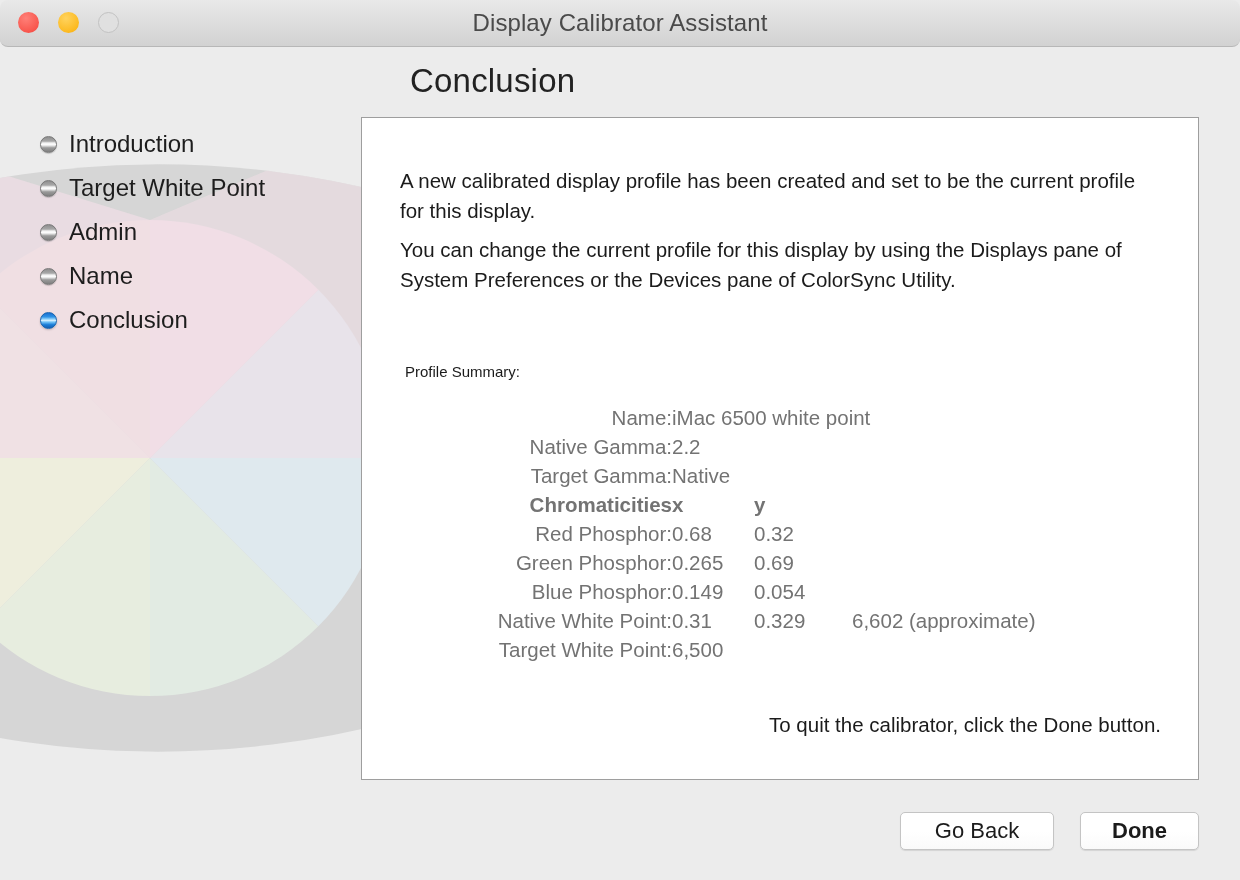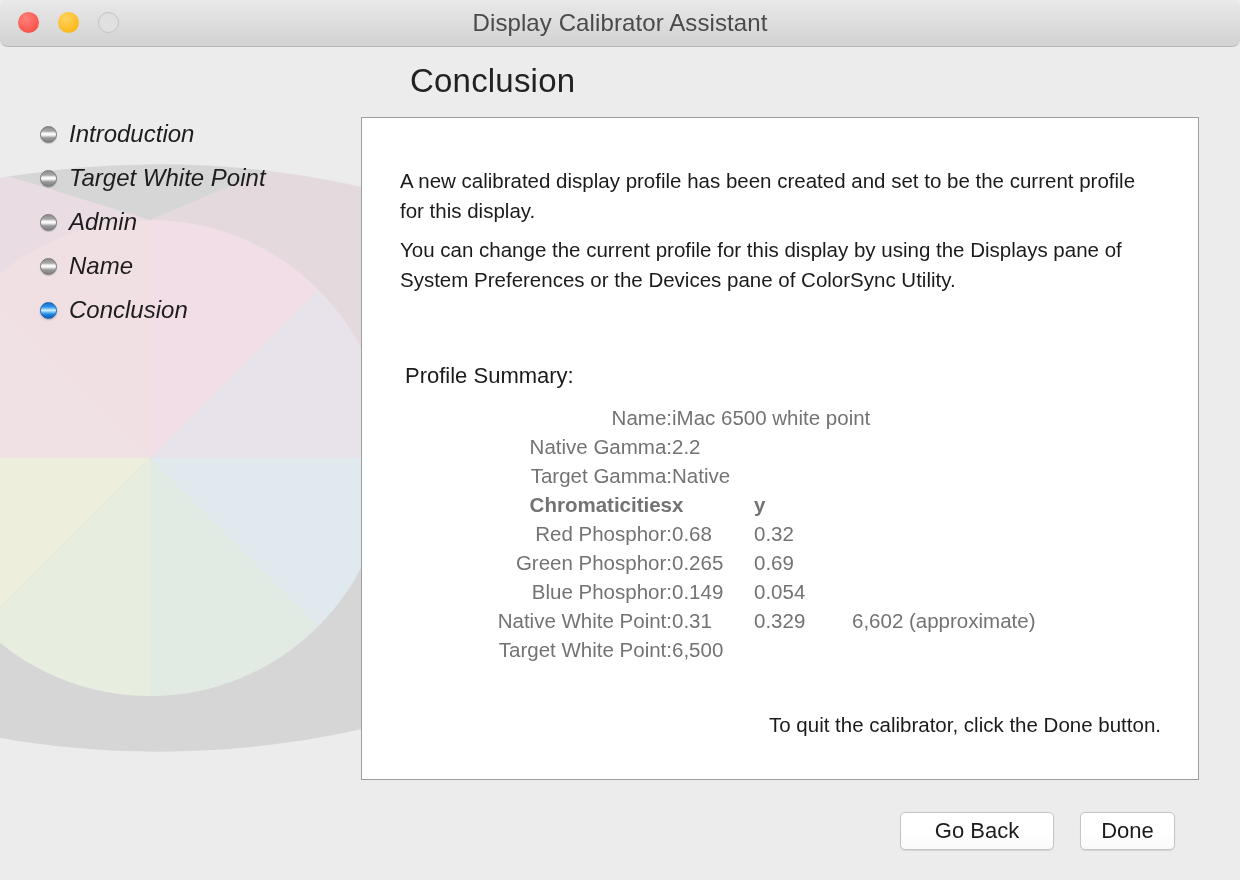--- a/index.html
+++ b/index.html
@@ -75,23 +75,22 @@
     top: 62px;
     font-size: 33px;
     color: #222222;
     letter-spacing: 0.2px;
   }
 
   
   #sidebar {
     position: absolute;
     left: 40px;
-    top: 112px;
+    top: 122px;
     width: 300px;
-    font-style: italic;
   }
   .step {
     display: flex;
     align-items: center;
     height: 44px;
   }
   .bullet {
     width: 17px;
     height: 17px;
     border-radius: 50%;
@@ -151,21 +150,21 @@
     line-height: 30px;
     color: #1b1b1b;
   }
   #para1 { top: 36px; margin-top: 12px; }
   #para2 { top: 117px; }
 
   #summary-heading {
     position: absolute;
     left: 43px;
     top: 245px;
-    font-size: 22px;
+    font-size: 15px;
     color: #1b1b1b;
   }
 
   
   #summary-table {
     position: absolute;
     left: 38px;
     top: 288px;
     border-collapse: collapse;
   }
@@ -208,21 +207,21 @@
     border-radius: 5px;
     box-shadow: 0 1px 1px rgba(0,0,0,0.10);
     font-family: "Liberation Sans", sans-serif;
     font-size: 22px;
     color: #1b1b1b;
     cursor: default;
     box-sizing: border-box;
     padding: 0;
   }
   #btn-goback { left: 900px; width: 154px; }
-  #btn-done   { left: 1080px; width: 95px; }
+  #btn-done   { left: 1080px; width: 119px; font-weight: bold; }
 </style>
 </head>
 <body>
 
 <div id="window">
 
   <div id="titlebar">
     <div class="traffic" id="tl-close"></div>
     <div class="traffic" id="tl-min"></div>
     <div class="traffic" id="tl-zoom"></div>

